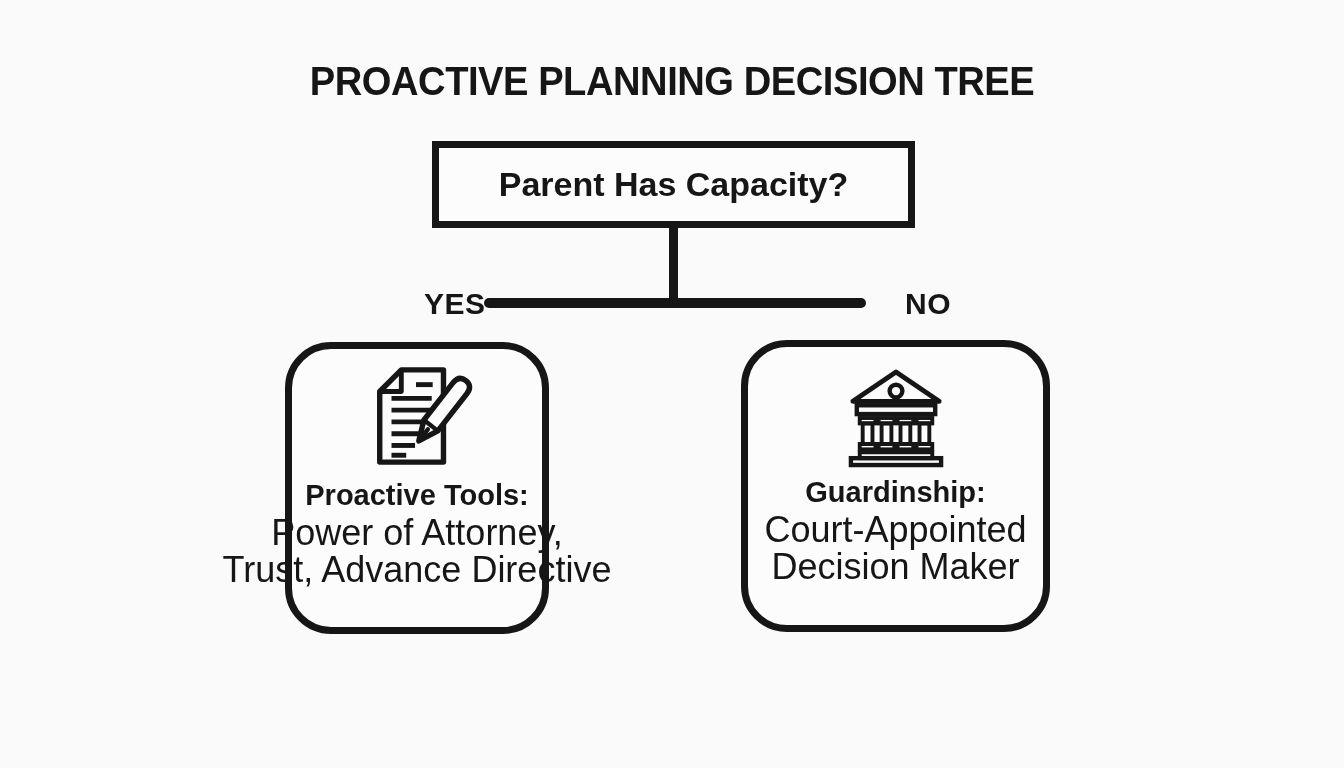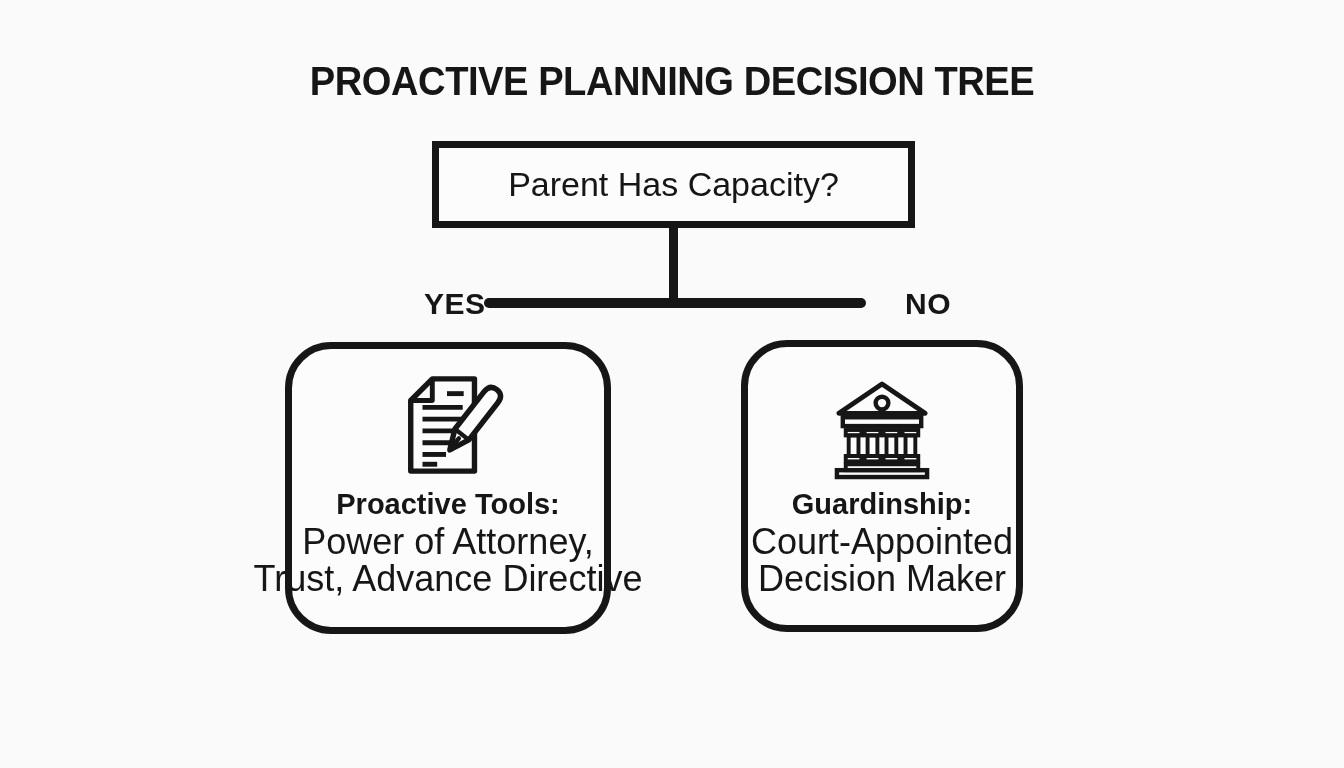--- a/index.html
+++ b/index.html
@@ -41,21 +41,21 @@
     width: 483px;
     height: 87px;
     border: 7px solid var(--ink);
     background: var(--box-fill);
     display: flex;
     align-items: center;
     justify-content: center;
   }
   .root-box .root-label {
     font-size: 34px;
-    font-weight: 400;
+    font-weight: 700;
     white-space: nowrap;
   }
 
   .v-line {
     position: absolute;
     left: 669px;
     top: 228px;
     width: 9px;
     height: 78px;
     background: var(--ink);
@@ -87,30 +87,30 @@
     border: 7px solid var(--ink);
     border-radius: 46px;
     background: var(--box-fill);
     display: flex;
     flex-direction: column;
     align-items: center;
   }
   .leaf-yes {
     left: 285px;
     top: 342px;
-    width: 326px;
+    width: 264px;
     height: 292px;
-    padding-top: 24px;
+    padding-top: 15px;
   }
   .leaf-no {
     left: 741px;
     top: 340px;
-    width: 282px;
+    width: 309px;
     height: 292px;
-    padding-top: 34px;
+    padding-top: 22px;
   }
 
   .leaf .icon { flex: 0 0 auto; }
 
   .leaf-heading {
     margin-top: 6px;
     font-size: 29px;
     font-weight: 700;
     line-height: 38px;
     white-space: nowrap;

